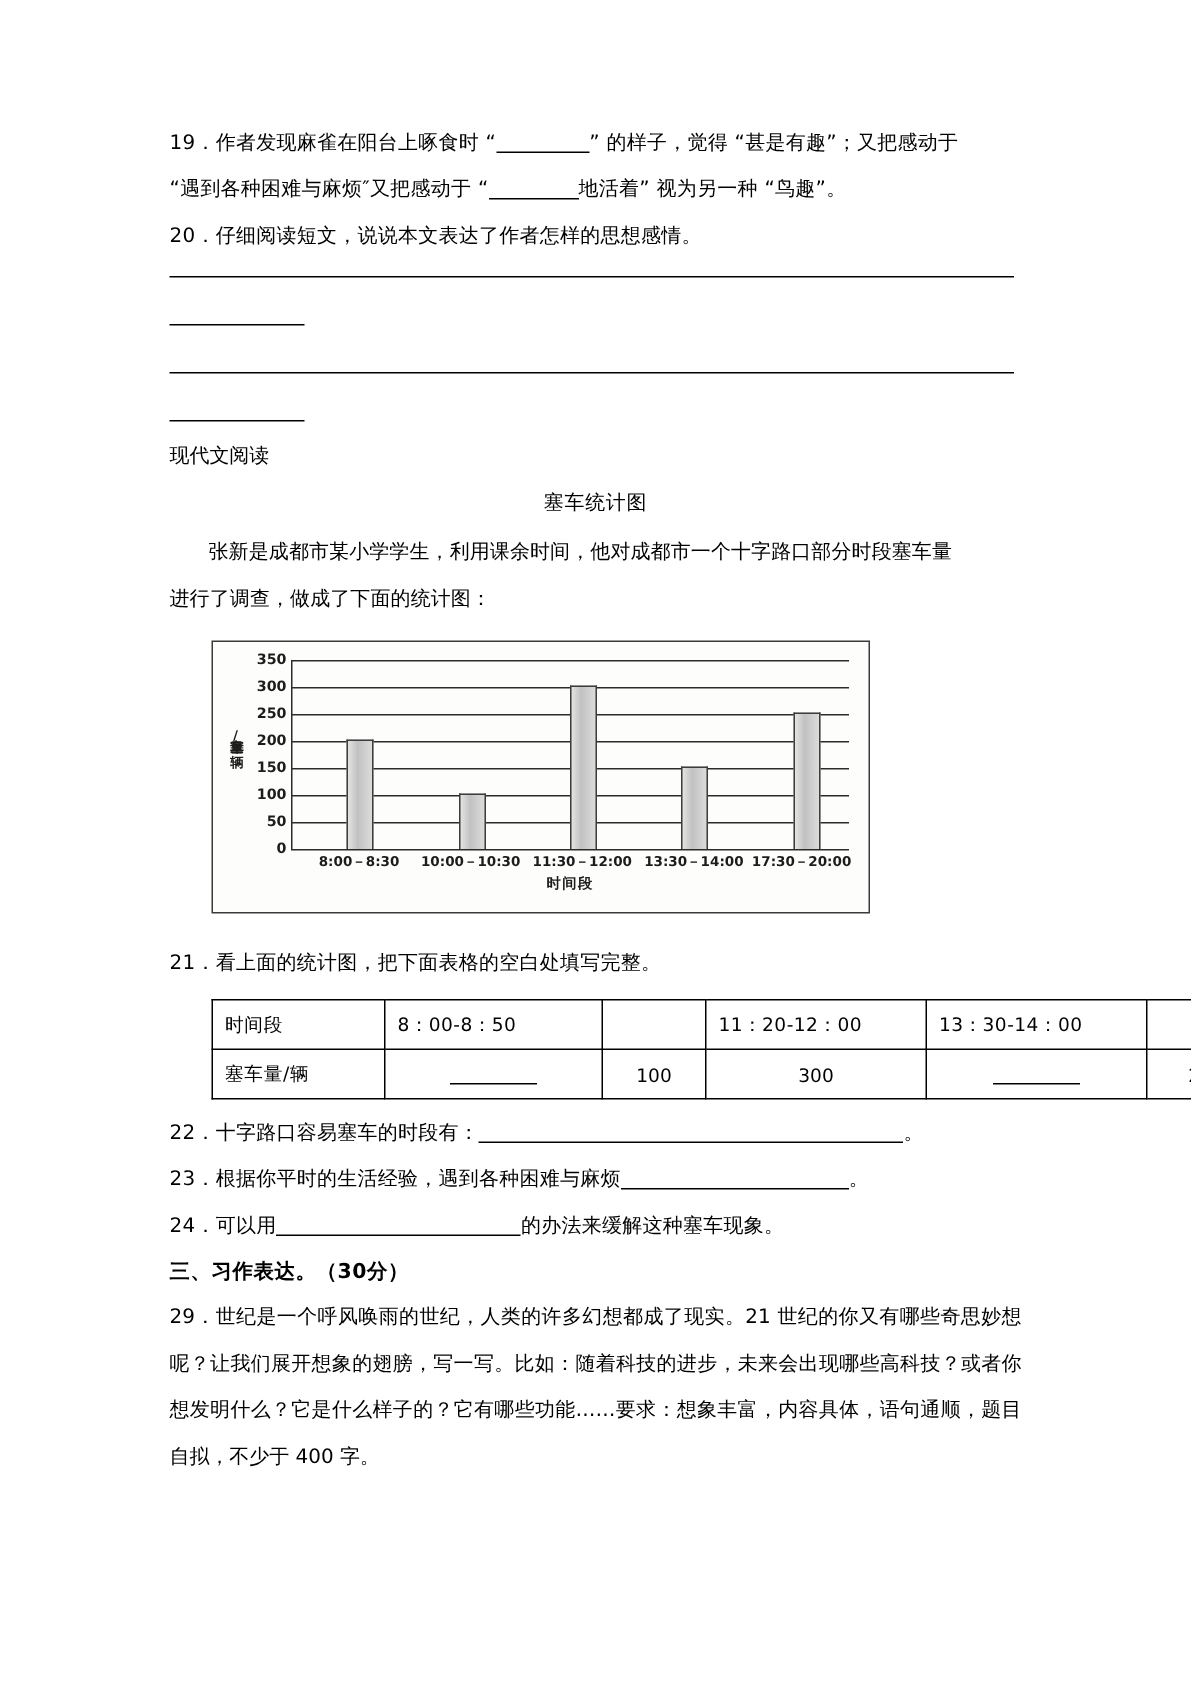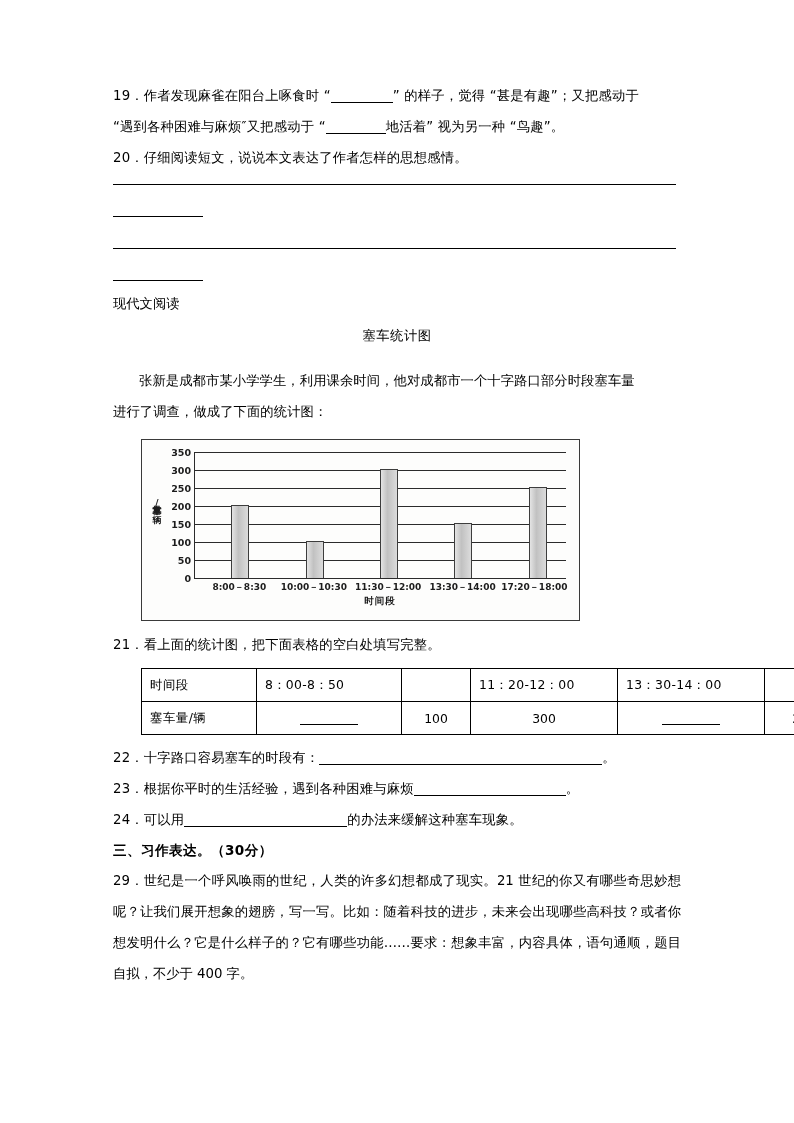--- a/index.html
+++ b/index.html
@@ -34,21 +34,21 @@
     letter-spacing: 0.2px;
     white-space: nowrap;
   }
   .qpara {
     font-size: 13.3px;
     line-height: 31px;
     letter-spacing: 0.1px;
     text-align: justify;
     text-justify: inter-character;
   }
-  .indent2 { text-indent: 26px; margin-top: 12px; }
+  .indent2 { text-indent: 26px; }
   .blank-inline {
     display: inline-block;
     border-bottom: 1.2px solid #000;
     vertical-align: -3px;
   }
   .b60 { width: 60px; }
   .b62 { width: 62px; }
   .b150 { width: 152px; }
   .b160 { width: 163px; }
   .b270 { width: 283px; }
@@ -272,27 +272,27 @@
           <div class="bar" style="left:10%;  height:57.14%;"></div>
           <div class="bar" style="left:30%;  height:28.57%;"></div>
           <div class="bar" style="left:50%;  height:85.71%;"></div>
           <div class="bar" style="left:70%;  height:42.86%;"></div>
           <div class="bar" style="left:90%;  height:71.43%;"></div>
 
           <div class="xtick" style="left:12.2%;">8:00－8:30</div>
           <div class="xtick" style="left:32.2%;">10:00－10:30</div>
           <div class="xtick" style="left:52.2%;">11:30－12:00</div>
           <div class="xtick" style="left:72.2%;">13:30－14:00</div>
-          <div class="xtick" style="left:91.5%;">17:20－18:00</div>
+          <div class="xtick" style="left:91.5%;">17:30－20:00</div>
         </div>
         <div class="xlabel">时间段</div>
       </div>
     </div>
 
-    <div class="qline" style="margin-top:8px;">
+    <div class="qline" style="margin-top:18px;">
       <span>21</span><span>．看上面的统计图，把下面表格的空白处填写完整。</span>
     </div>
 
     <table class="data-table">
       <tbody>
           <tr>
         <td class="head-cell" style="width:98px;">时间段</td>
         <td class="c-time" style="width:128px;">8：00-8：50</td>
         <td class="c-time" style="width:52px;"></td>
         <td class="c-time" style="width:130px;">11：20-12：00</td>

